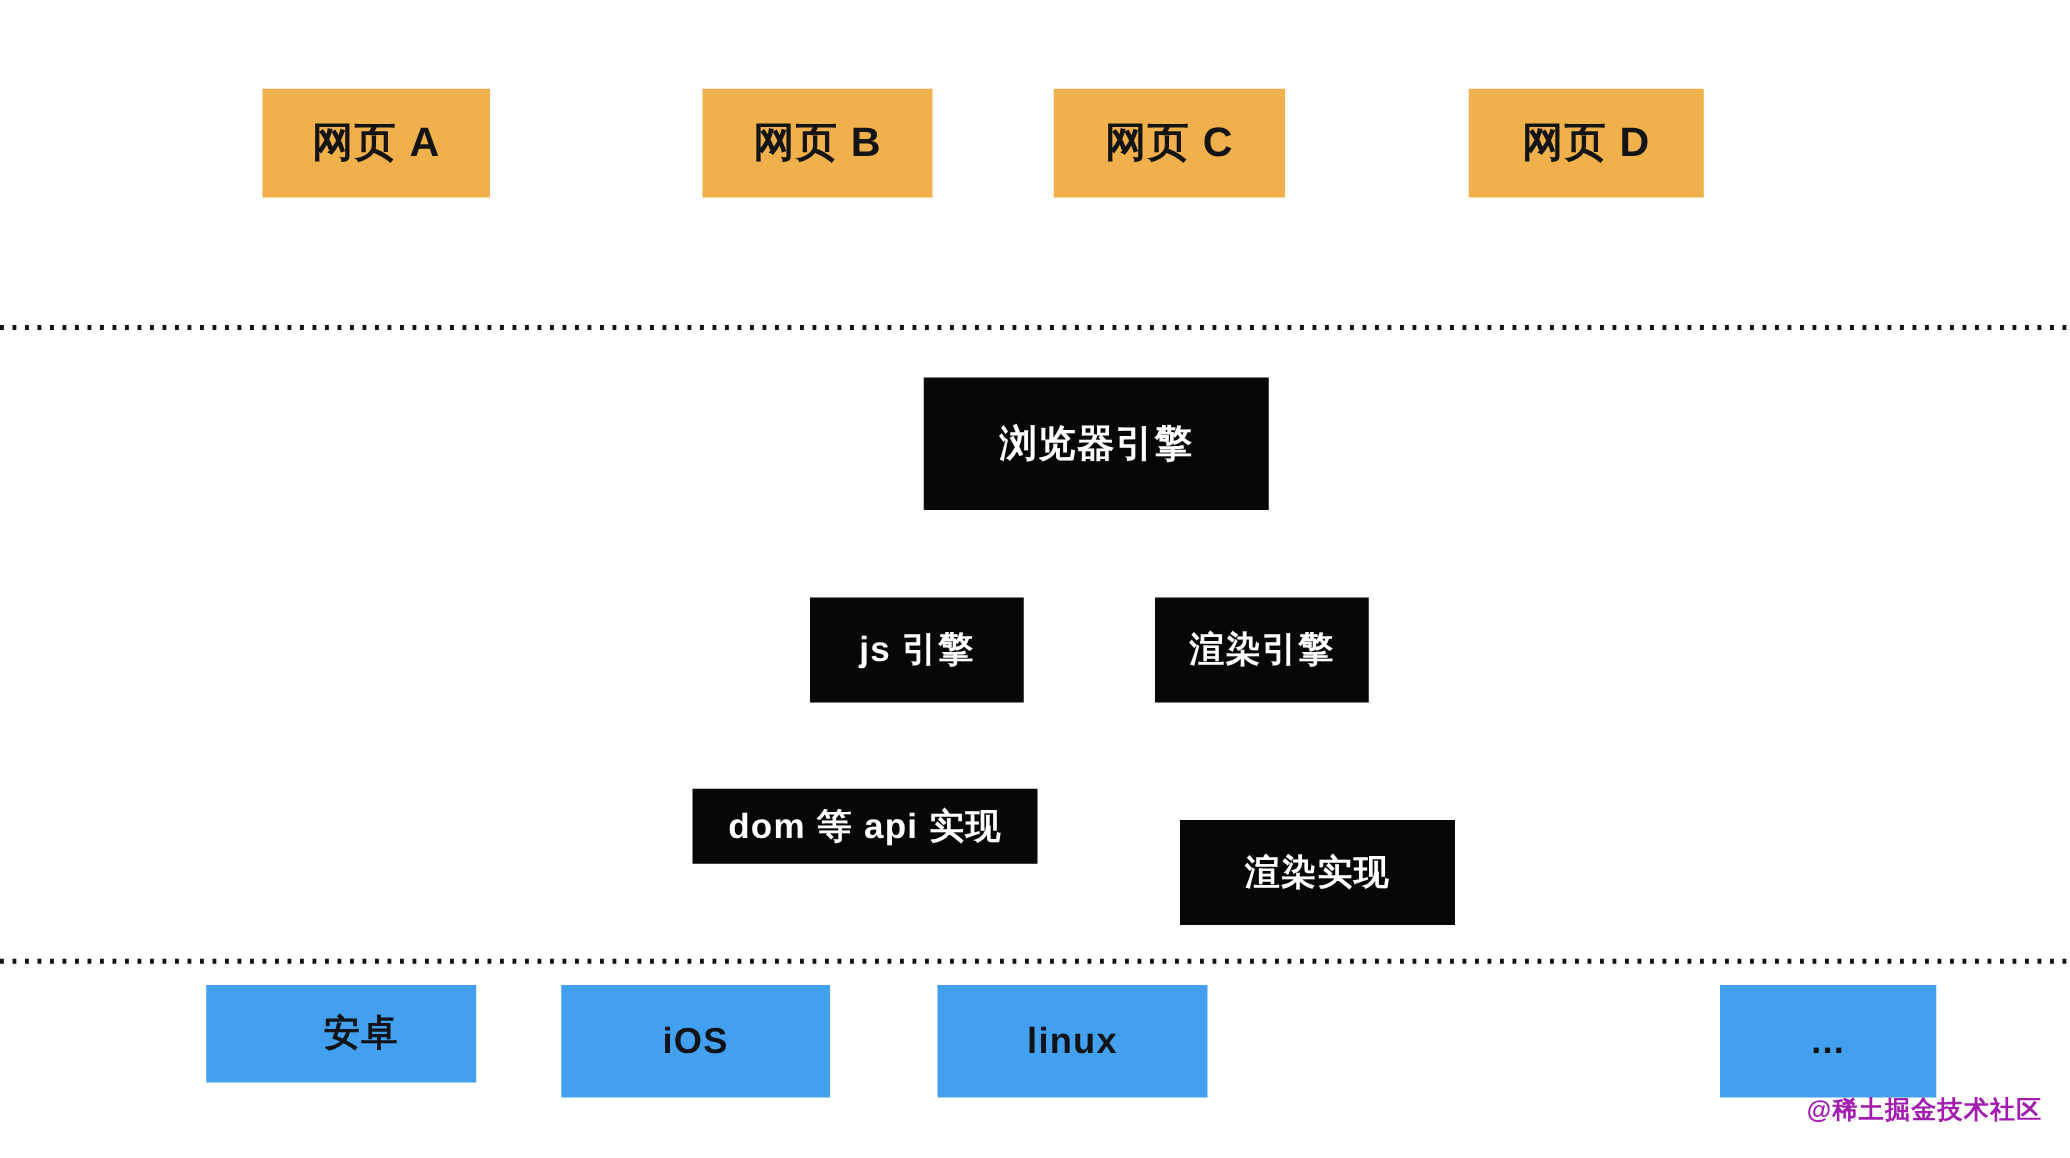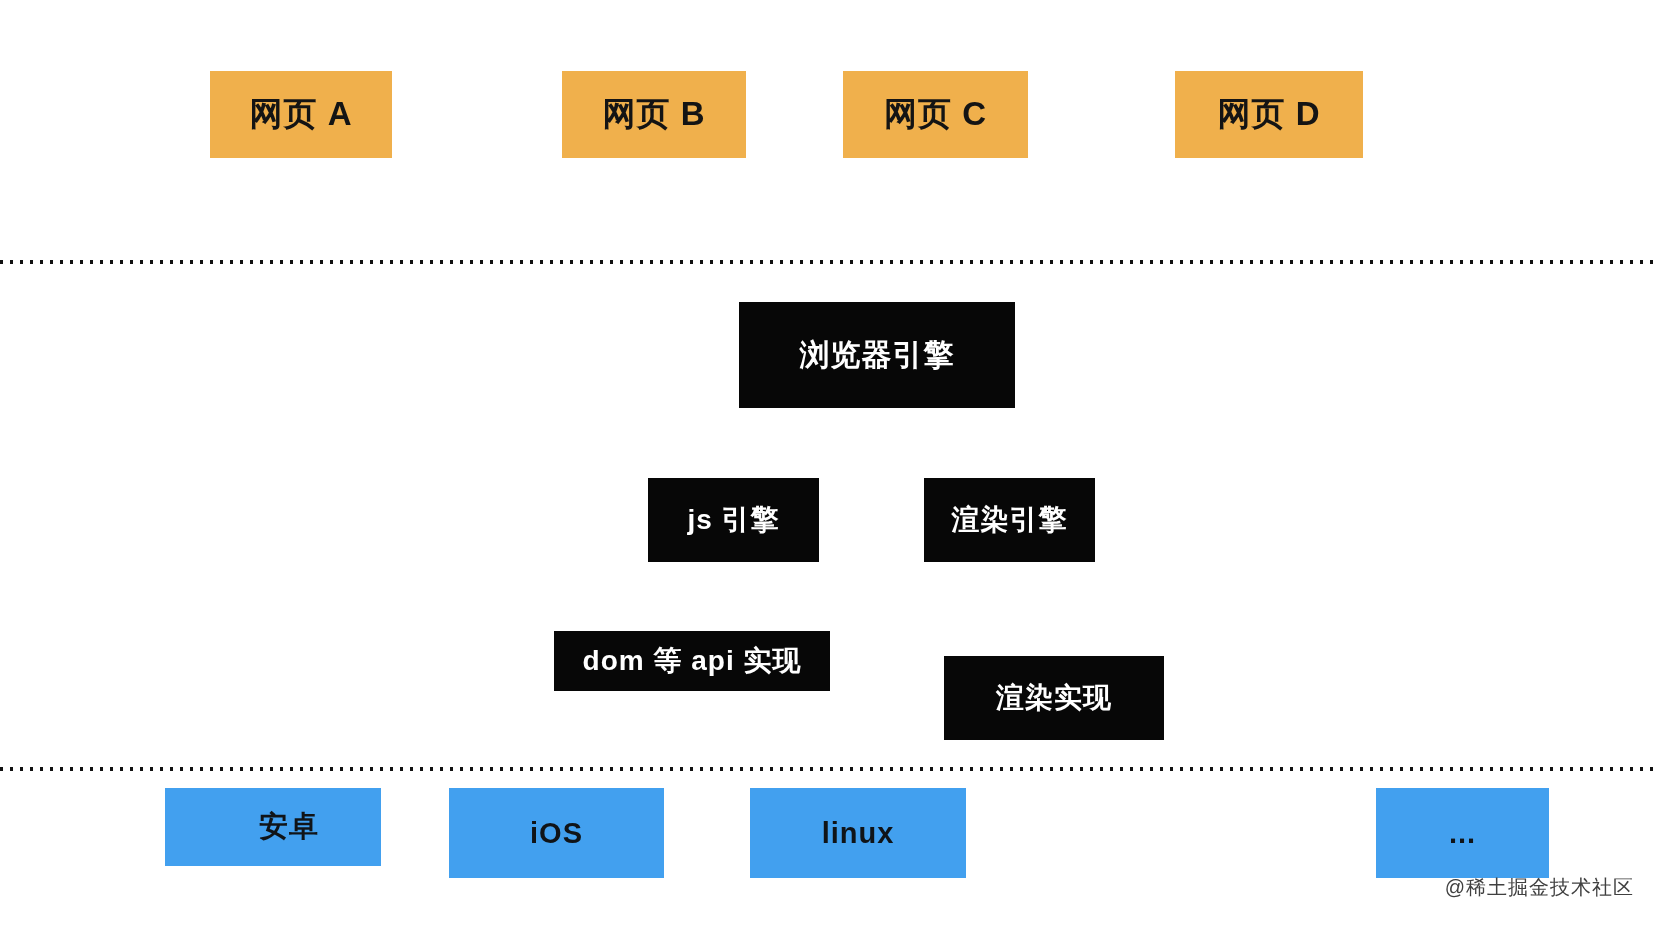--- a/index.html
+++ b/index.html
@@ -71,22 +71,22 @@
   #platform-ios     { left: 449px;  top: 788px; width: 215px; height: 90px; }
   #platform-linux   { left: 750px;  top: 788px; width: 216px; height: 90px; }
   #platform-windows { left: 1068px; top: 788px; width: 222px; height: 90px; }
   #platform-more    { left: 1376px; top: 788px; width: 173px; height: 90px; }
   
   #watermark {
     position: absolute;
     right: 22px;
     top: 874px;
     font-size: 20px;
-    font-weight: normal;
-    color: #404040;
+    font-weight: bold;
+    color: #a21caf;
     letter-spacing: 1px;
   }
 </style>
 </head>
 <body>
 
 <div id="canvas">
 
   <div class="box orange" id="webpage-a">网页 A</div>
   <div class="box orange" id="webpage-b">网页 B</div>

